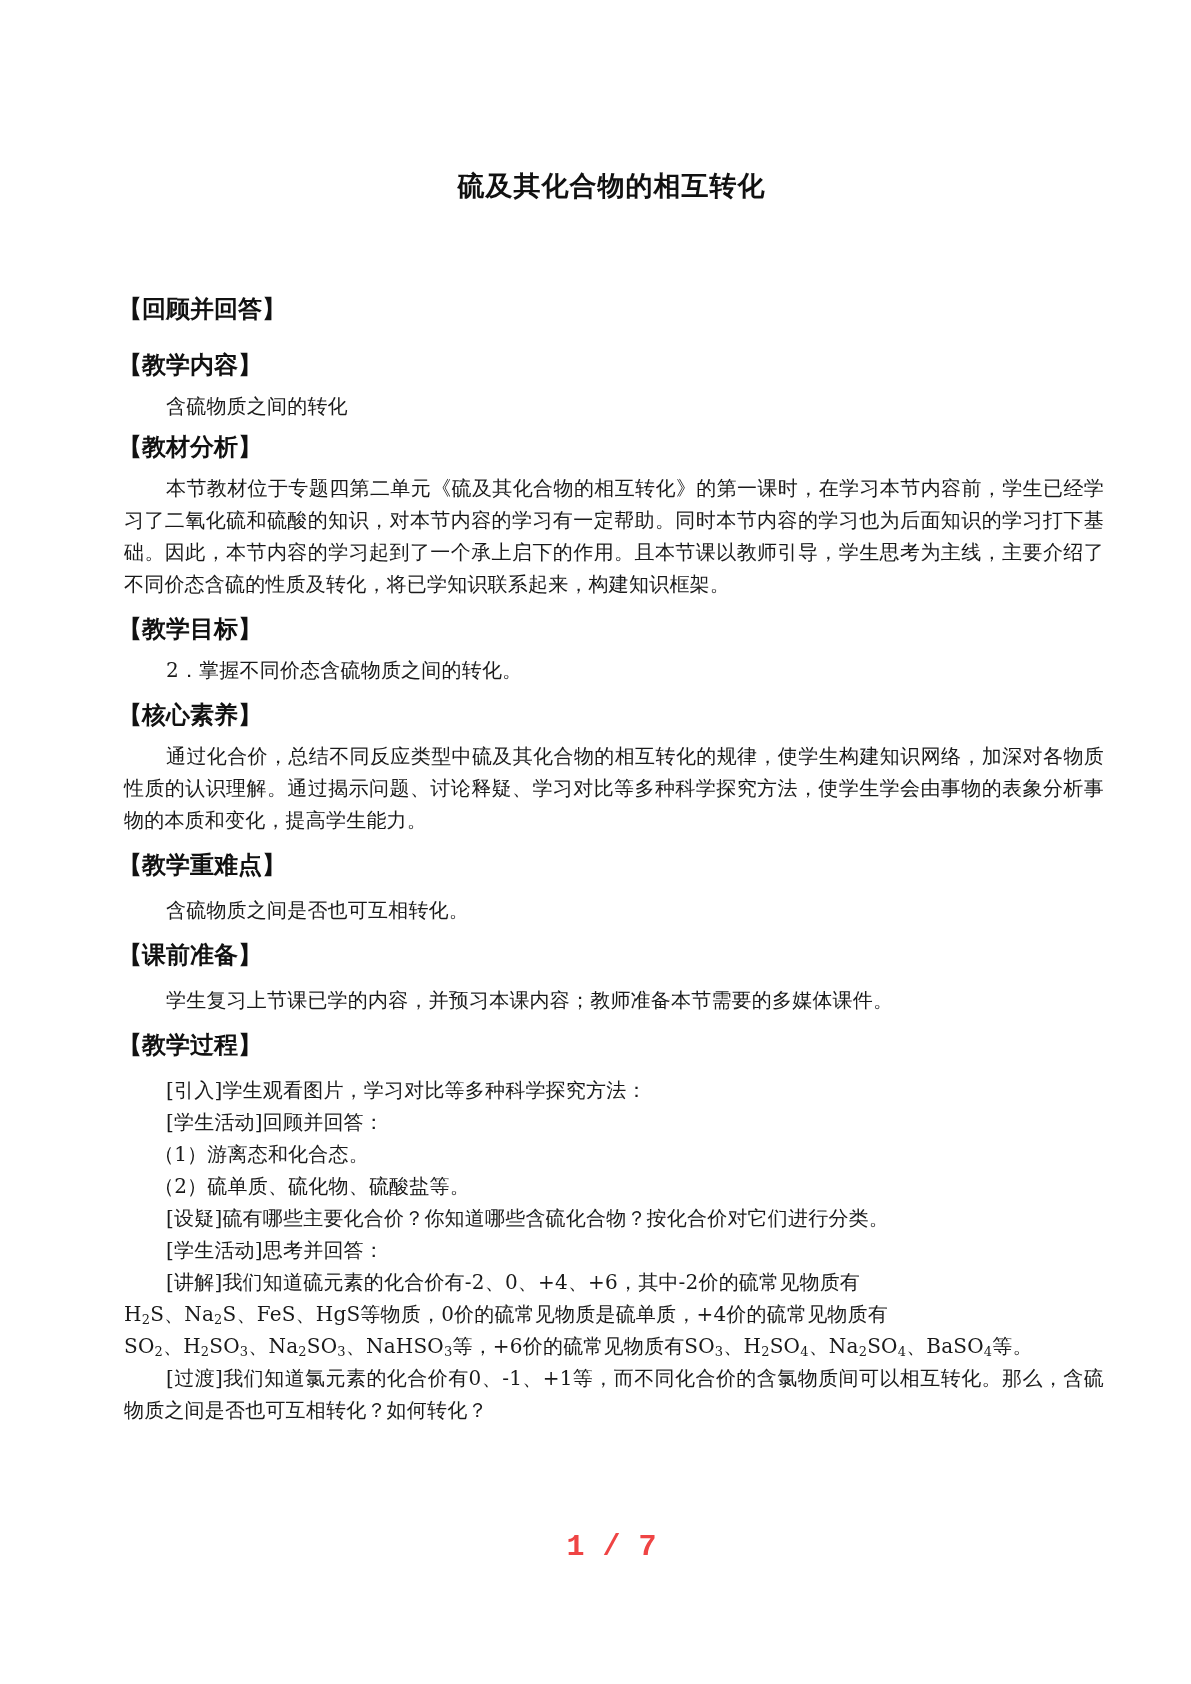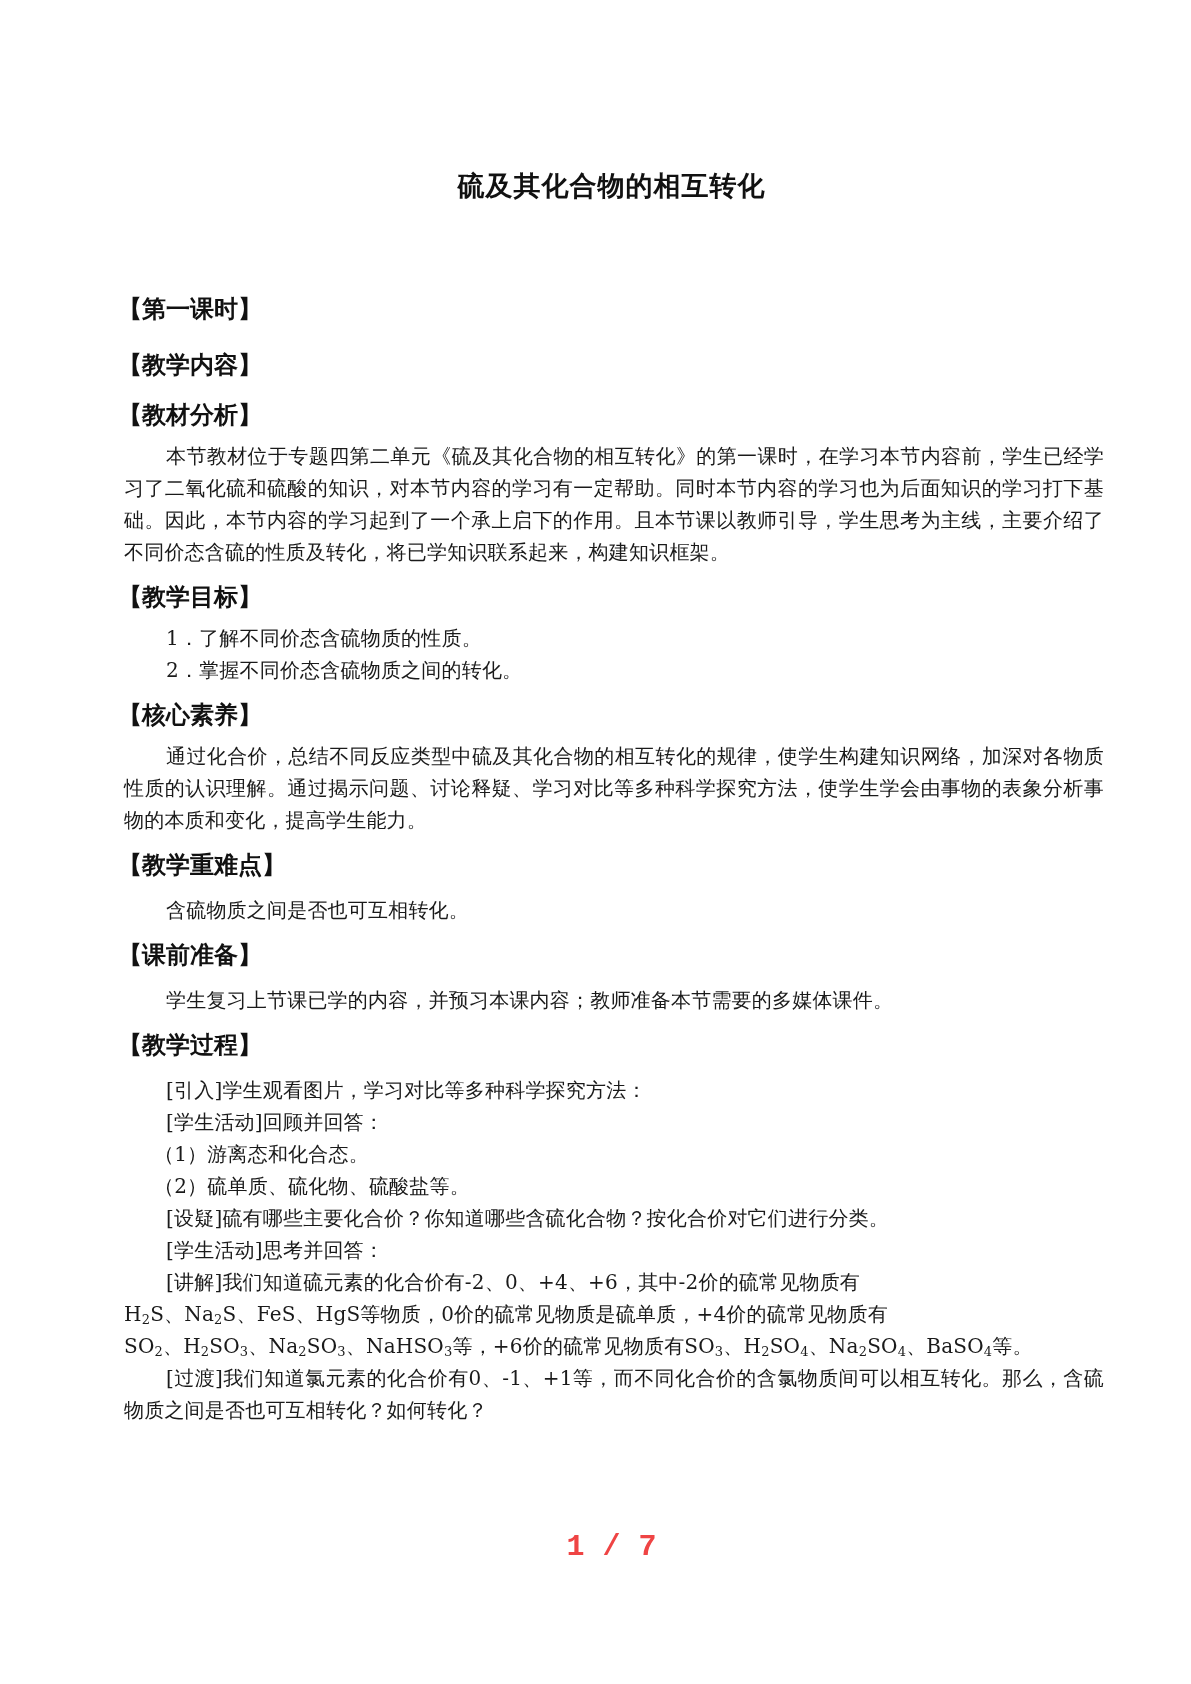--- a/index.html
+++ b/index.html
@@ -67,35 +67,35 @@
   </style>
 </head>
 <body>
 
 <div class="page">
 
   <div class="doc-title">硫及其化合物的相互转化</div>
 
   <div class="content">
 
-    <div class="heading">【第一课时】</div>
+    <div class="heading">【回顾并回答】</div>
     <div class="gap-h1"></div>
 
     <div class="heading">【教学内容】</div>
     <div class="gap-xs"></div>
+    <div class="para pad">含硫物质之间的转化</div>
     <div class="gap-xs"></div>
 
     <div class="heading">【教材分析】</div>
     <div class="gap-xs"></div>
     <div class="para indent">本节教材位于专题四第二单元《硫及其化合物的相互转化》的第一课时，在学习本节内容前，学生已经学习了二氧化硫和硫酸的知识，对本节内容的学习有一定帮助。同时本节内容的学习也为后面知识的学习打下基础。因此，本节内容的学习起到了一个承上启下的作用。且本节课以教师引导，学生思考为主线，主要介绍了不同价态含硫的性质及转化，将已学知识联系起来，构建知识框架。</div>
     <div class="gap-s"></div>
 
     <div class="heading">【教学目标】</div>
     <div class="gap-xs"></div>
-    <div class="para pad">1．了解不同价态含硫物质的性质。</div>
     <div class="para pad">2．掌握不同价态含硫物质之间的转化。</div>
     <div class="gap-s"></div>
 
     <div class="heading">【核心素养】</div>
     <div class="gap-xs"></div>
     <div class="para indent">通过化合价，总结不同反应类型中硫及其化合物的相互转化的规律，使学生构建知识网络，加深对各物质性质的认识理解。通过揭示问题、讨论释疑、学习对比等多种科学探究方法，使学生学会由事物的表象分析事物的本质和变化，提高学生能力。</div>
     <div class="gap-s"></div>
 
     <div class="heading">【教学重难点】</div>
     <div class="gap-s"></div>

